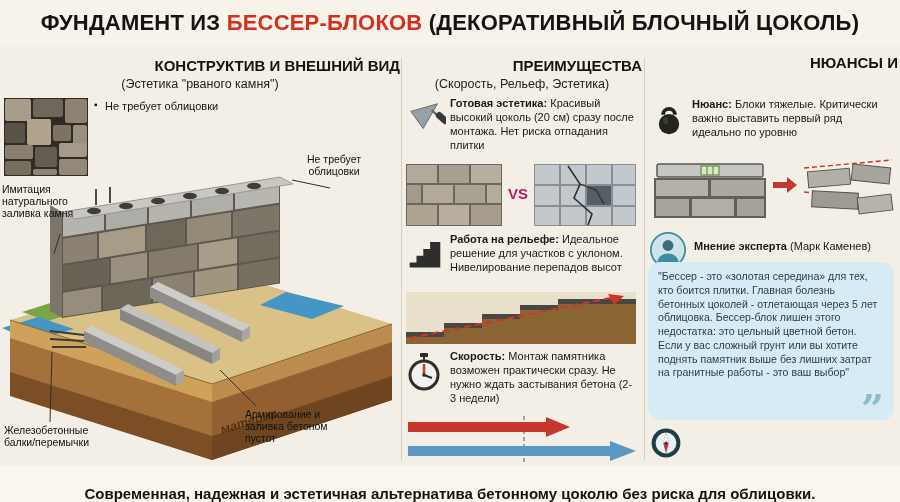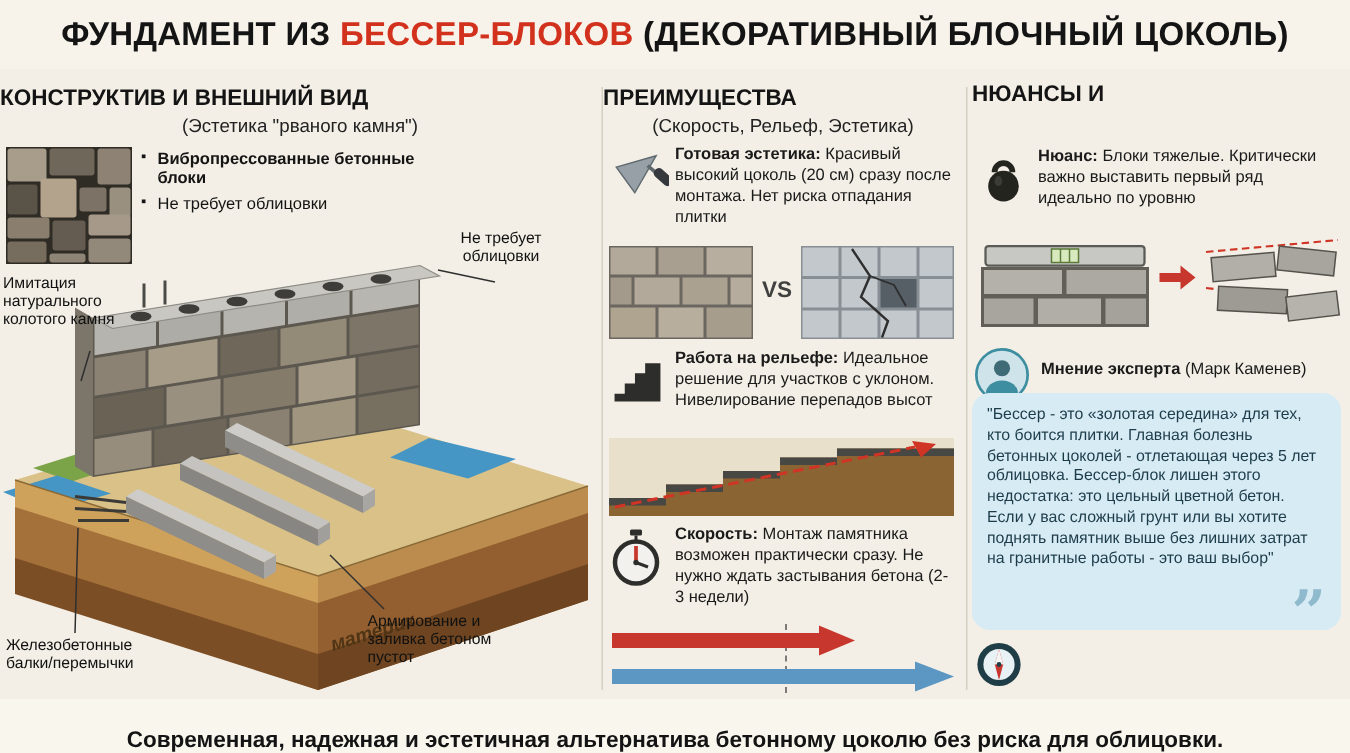--- a/index.html
+++ b/index.html
@@ -8,30 +8,30 @@
     position: relative; width: 900px; height: 502px; overflow: hidden;
     background: #f3efe6; font-family: "Liberation Sans", sans-serif; color: #141414;
     margin: 0 auto;
   }
   .abs { position: absolute; }
   .header { position:absolute; top:0; left:0; right:0; height:46px;
     display:flex; align-items:center; justify-content:center; background:#f7f3ea; }
   .header h1 { font-size:22px; font-weight:bold; letter-spacing:0.2px; white-space:nowrap; }
   .red { color:#d2321d; }
   .divider { position:absolute; top:58px; bottom:42px; width:1px; background:#d6d0c2; }
-  .col-title { position:absolute; font-size:15px; font-weight:bold; text-align:left; line-height:1.13; }
+  .col-title { position:absolute; font-size:15px; font-weight:bold; text-align:right; line-height:1.13; }
   .col-sub { position:absolute; font-size:12.5px; text-align:center; color:#222; }
   .features { list-style:none; font-size:11px; line-height:1.22; }
   .features li { position:relative; padding-left:11px; margin-bottom:3px; }
   .features li::before { content:"▪"; position:absolute; left:0; top:-1px; font-size:10px; }
   .ft-bold { font-weight:bold; }
   .lbl { position:absolute; font-size:10.5px; line-height:1.15; color:#111; }
   .body-text { position:absolute; font-size:11px; line-height:1.27; color:#1a1a1a; }
   .body-text b { font-weight:bold; }
-  .vs { position:absolute; font-size:15px; font-weight:bold; color:#404040; text-align:center; }
+  .vs { position:absolute; font-size:15px; font-weight:bold; color:#be185d; text-align:center; }
   .bubble { position:absolute; background:#d7ebf4; border-radius:12px;
     padding:8px 12px 8px 10px; font-size:10.6px; line-height:1.3; color:#1d3c4a; }
   .qmark { position:absolute; right:10px; bottom:0px; font-size:40px; line-height:0.55;
     color:#8fb9cc; font-family:"DejaVu Serif", serif; font-weight:bold; }
   .footer { position:absolute; left:0; right:0; bottom:0; height:36px;
     display:flex; align-items:flex-end; justify-content:center; background:#f9f6ee; }
   .footer div { font-size:15px; font-weight:bold; }
   .icon { position:absolute; }
 </style>
 </head>
@@ -60,21 +60,20 @@
     <rect x="69" y="27" width="14" height="20" rx="2" fill="#999080"></rect>
     <rect x="1" y="47" width="28" height="14" rx="2" fill="#8a7f6e"></rect>
     <rect x="31" y="49" width="22" height="20" rx="2" fill="#645c50"></rect>
     <rect x="55" y="45" width="28" height="14" rx="2" fill="#a6998a"></rect>
     <rect x="1" y="63" width="26" height="14" rx="2" fill="#776d5e"></rect>
     <rect x="29" y="71" width="24" height="6" rx="2" fill="#8f8576"></rect>
     <rect x="55" y="61" width="28" height="16" rx="2" fill="#93897a"></rect>
   </svg>
 
   <ul class="features abs" style="left:94px;top:100px;width:208px">
-    <li class="ft-bold">Вибропрессованные бетонные блоки</li>
     <li>Не требует облицовки</li>
   </ul>
 
   <svg class="abs" style="left:0;top:142px" width="400" height="322" viewBox="0 0 400 322">
 
     <polygon points="10,178 198,122 392,182 212,242" fill="#d9c187"></polygon>
     <polygon points="22,170 60,158 88,166 48,179" fill="#7ba348"></polygon>
     <polygon points="2,186 38,175 74,187 32,199" fill="#4596c4"></polygon>
     <polygon points="286,150 344,164 312,177 260,163" fill="#4596c4"></polygon>
 
@@ -138,21 +137,21 @@
     <line x1="86" y1="205" x2="52" y2="205" stroke="#3c3a36" stroke-width="2"></line>
 
     <line x1="60" y1="92" x2="54" y2="112" stroke="#2f2f2f" stroke-width="1"></line>
     <line x1="330" y1="46" x2="292" y2="38" stroke="#2f2f2f" stroke-width="1"></line>
     <line x1="50" y1="280" x2="52" y2="210" stroke="#2f2f2f" stroke-width="1"></line>
     <line x1="256" y1="264" x2="220" y2="228" stroke="#2f2f2f" stroke-width="1"></line>
 
     <text x="222" y="292" transform="rotate(-17 222 292)" font-size="13" font-style="italic" font-weight="bold" fill="#4f3415">материк</text>
   </svg>
 
-  <div class="lbl" style="left:2px;top:183px;width:80px">Имитация натурального колотого камня</div>
+  <div class="lbl" style="left:2px;top:183px;width:80px">Имитация натурального заливка камня</div>
   <div class="lbl" style="left:290px;top:153px;width:88px;text-align:center">Не требует облицовки</div>
   <div class="lbl" style="left:4px;top:424px;width:102px">Железобетонные балки/перемычки</div>
   <div class="lbl" style="left:245px;top:408px;width:100px">Армирование и заливка бетоном пустот</div>
 
   <div class="col-title" style="left:402px;top:58px;width:240px">ПРЕИМУЩЕСТВА</div>
   <div class="col-sub" style="left:402px;top:77px;width:240px">(Скорость, Рельеф, Эстетика)</div>
 
   <svg class="icon" style="left:408px;top:100px" width="38" height="38" viewBox="0 0 40 40">
     <polygon points="3,12 31,4 16,30" fill="#97a0a6" stroke="#5f6a70" stroke-width="1"></polygon>
     <line x1="25" y1="11" x2="32" y2="17" stroke="#5f6a70" stroke-width="2.5"></line>

